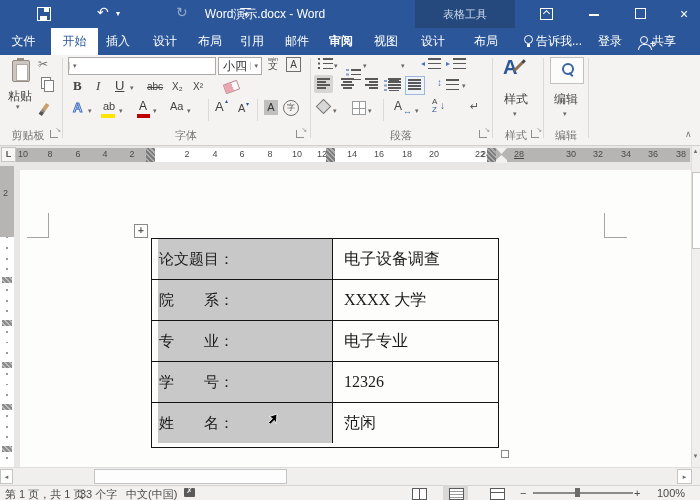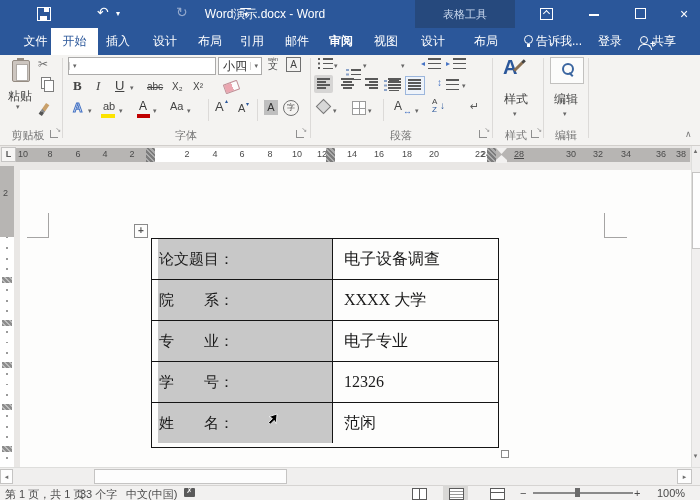--- a/index.html
+++ b/index.html
@@ -197,21 +197,21 @@
     <span class="abs" id="ribbon-opts"></span>
     <span class="abs winbtn" id="btn-min"></span>
     <span class="abs winbtn" id="btn-max"></span>
     <span class="abs winbtn" id="btn-close">×</span>
   </div>
 
   <div class="abs" id="tabrow">
     <div class="abs" id="ctx-tabs-bg"></div>
     <div class="abs" id="share-bg"></div>
   </div>
-  <div class="abs tab" style="left:12px;width:47px;">文件</div>
+  <div class="abs tab" style="left:0;width:47px;">文件</div>
   <div class="abs tab" id="tab-home">开始</div>
   <div class="abs tab" style="left:96px;width:44px;">插入</div>
   <div class="abs tab" style="left:143px;width:44px;">设计</div>
   <div class="abs tab" style="left:188px;width:44px;">布局</div>
   <div class="abs tab" style="left:230px;width:44px;">引用</div>
   <div class="abs tab" style="left:275px;width:44px;">邮件</div>
   <div class="abs tab" style="left:319px;width:44px;font-weight:bold;">审阅</div>
   <div class="abs tab" style="left:364px;width:44px;">视图</div>
   <div class="abs tab" style="left:411px;width:44px;">设计</div>
   <div class="abs tab" style="left:464px;width:44px;">布局</div>
@@ -400,21 +400,21 @@
         <span class="ruler-num" style="left: 379px;">16</span>
         <span class="ruler-num" style="left: 407px;">18</span>
         <span class="ruler-num" style="left: 434px;">20</span>
         <span class="ruler-num" style="left: 440px; margin-left: 40px;">22</span>
         <span class="ruler-num" style="left: 486px;">24</span>
         <span class="ruler-num" style="left: 540px; margin-top: 20px;">26</span>
         <span class="ruler-num" style="left: 519px; text-decoration: underline;">28</span>
         <span class="ruler-num" style="left: 571px;">30</span>
         <span class="ruler-num" style="left: 598px;">32</span>
         <span class="ruler-num" style="left: 626px;">34</span>
-        <span class="ruler-num" style="left: 653px; margin-left: 8px;">36</span>
+        <span class="ruler-num" style="left: 653px;">36</span>
         <span class="ruler-num" style="left: 681px;">38</span>
       </div>
     <span class="hatch" style="left:146px;"></span>
     <span class="hatch" style="left:326px;"></span>
     <span class="hatch" style="left:487px;"></span>
   </div>
   <div class="abs" id="tab-selector">L</div>
   <div class="ind-mark" id="ind-first"></div>
   <div class="ind-mark" id="ind-hang"></div>
   <div class="ind-mark" id="ind-left"></div>

